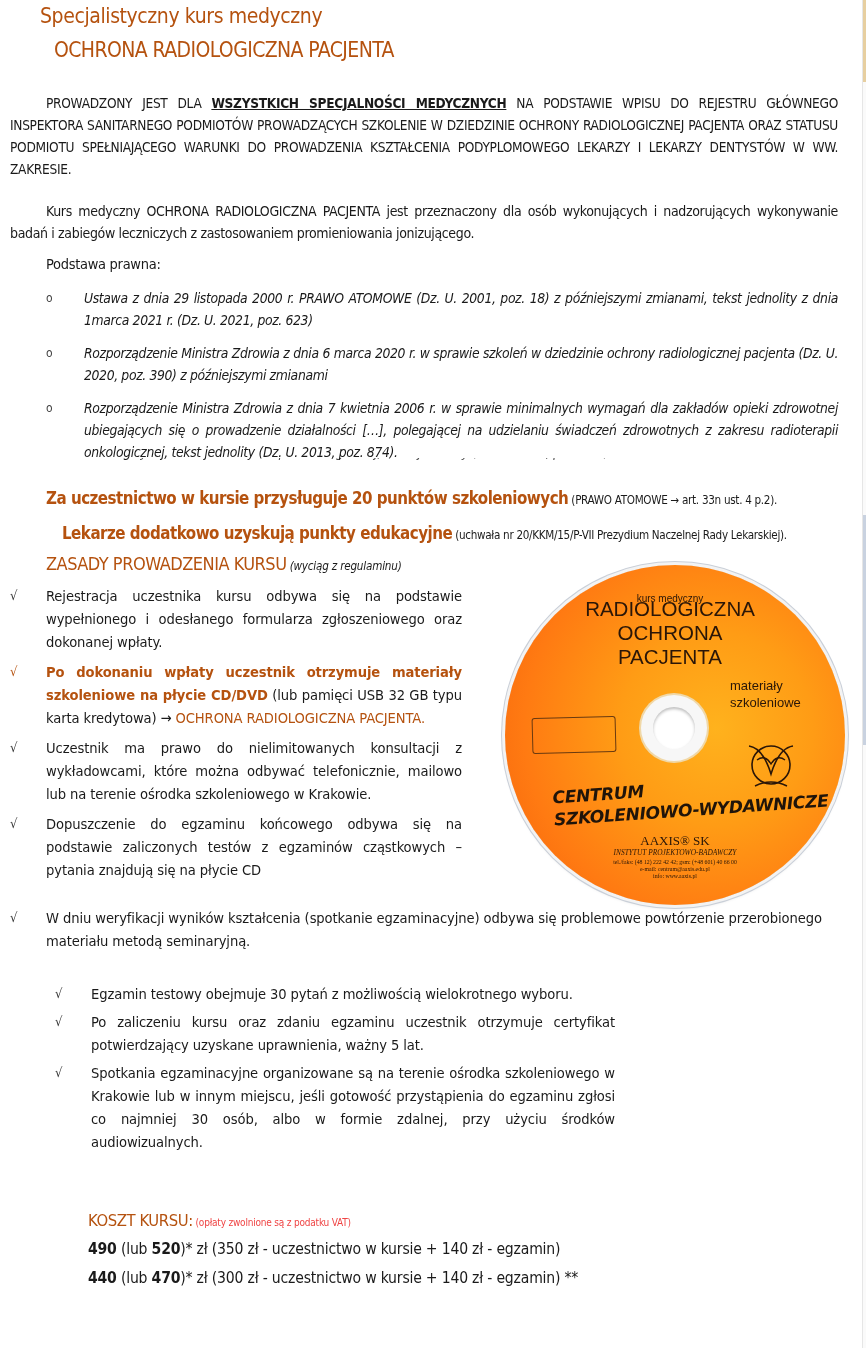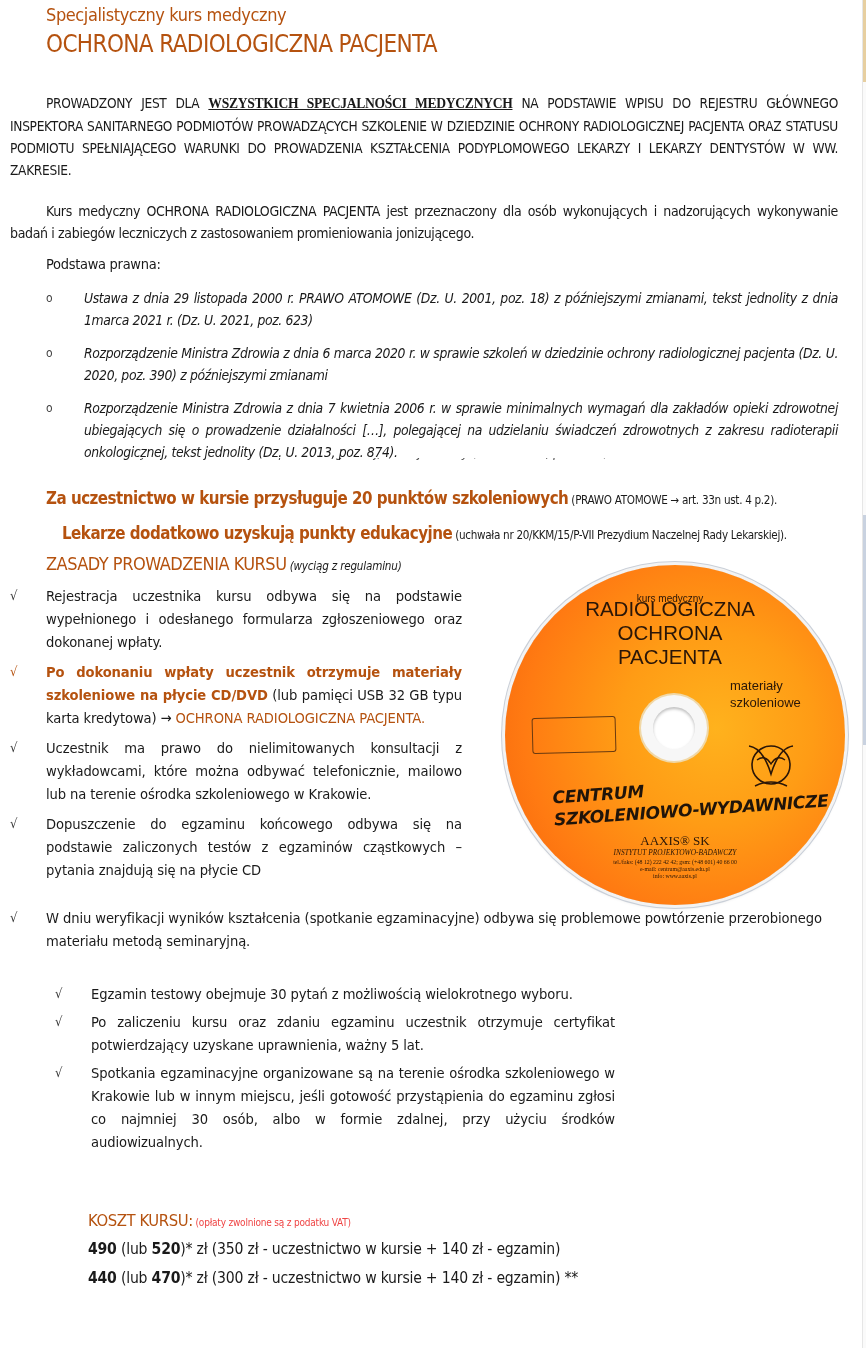--- a/index.html
+++ b/index.html
@@ -3,26 +3,26 @@
 <meta charset="utf-8">
 <style>
   html, body { margin: 0; padding: 0; background: #ffffff; }
   body { width: 866px; height: 1348px; position: relative; overflow: hidden;
          font-family: "DejaVu Sans Condensed", "DejaVu Sans", sans-serif; color: #1a1a1a; }
   .abs { position: absolute; }
   .edge-strip { position: absolute; right: 0; top: 0; width: 3px; height: 1348px; background: #fafafa; border-left: 1px solid #e6e6e6; }
   .edge-tan { position: absolute; right: 0; top: 0; width: 3px; height: 82px; background: #e7cfa0; }
   .edge-blue { position: absolute; right: 0; top: 515px; width: 3px; height: 230px; background: #c9d2e0; }
 
-  .kicker { left: 46px; top: 4px; font-size: 18px; letter-spacing: -0.4px; color: #b5520f; text-align: right; }
-  .title { left: 46px; top: 30px; font-size: 24px; letter-spacing: -0.6px; color: #b5520f; font-weight: normal; margin: 0; }
+  .kicker { left: 40px; top: 4px; font-size: 21px; letter-spacing: -0.4px; color: #b5520f; text-align: right; }
+  .title { left: 46px; top: 30px; font-size: 21px; letter-spacing: -0.6px; color: #b5520f; font-weight: normal; margin: 8px; }
 
   .para { left: 10px; width: 828px; font-size: 13.6px; line-height: 22px; text-align: justify; letter-spacing: -0.3px; }
   .para .indent { display: inline-block; width: 36px; }
-  .emph-u { font-weight: bold; text-decoration: underline; font-family: Liberation Serif, serif; }
+  .emph-u { font-weight: bold; text-decoration: underline; }
 
   .label { left: 46px; font-size: 14.5px; letter-spacing: -0.3px; }
 
   .legal-list { left: 46px; width: 792px; margin: 0; padding: 0; list-style: none; }
   .legal-item { position: relative; padding-left: 38px; font-style: italic; font-size: 13.8px; line-height: 22px; text-align: justify; letter-spacing: -0.35px; margin-bottom: 11px; }
   .legal-item .bullet { position: absolute; left: 0; top: 0; font-style: normal; font-size: 12px; color: #444; }
 
   .ghost { left: 85px; top: 458px; width: 600px; height: 10px; overflow: hidden; }
   .ghost span { display: block; margin-top: -14px; font-style: italic; font-size: 13.8px; color: #222; opacity: .8; letter-spacing: -0.3px; white-space: nowrap; }
 

